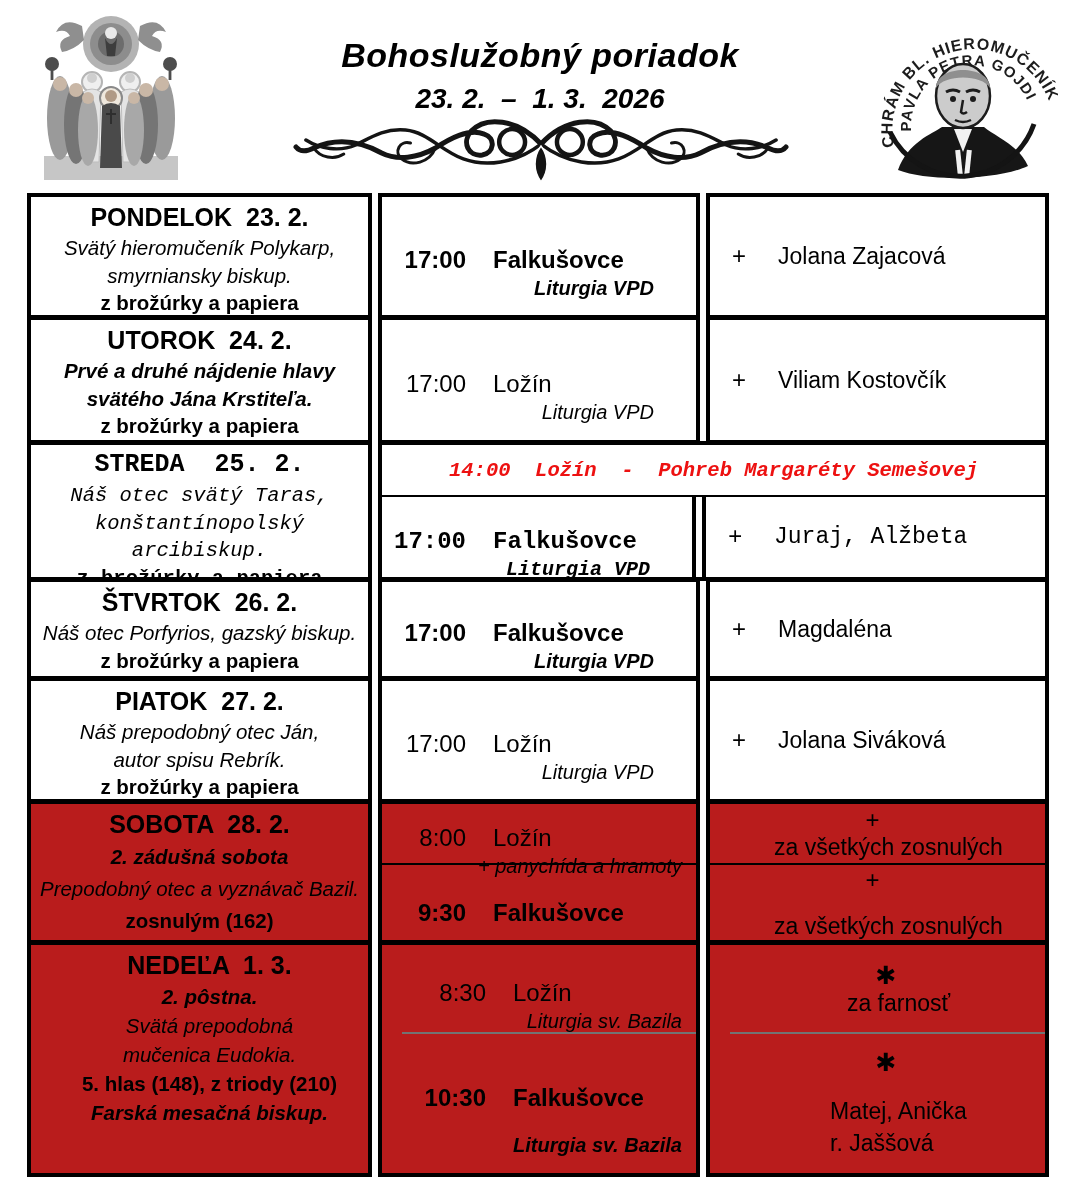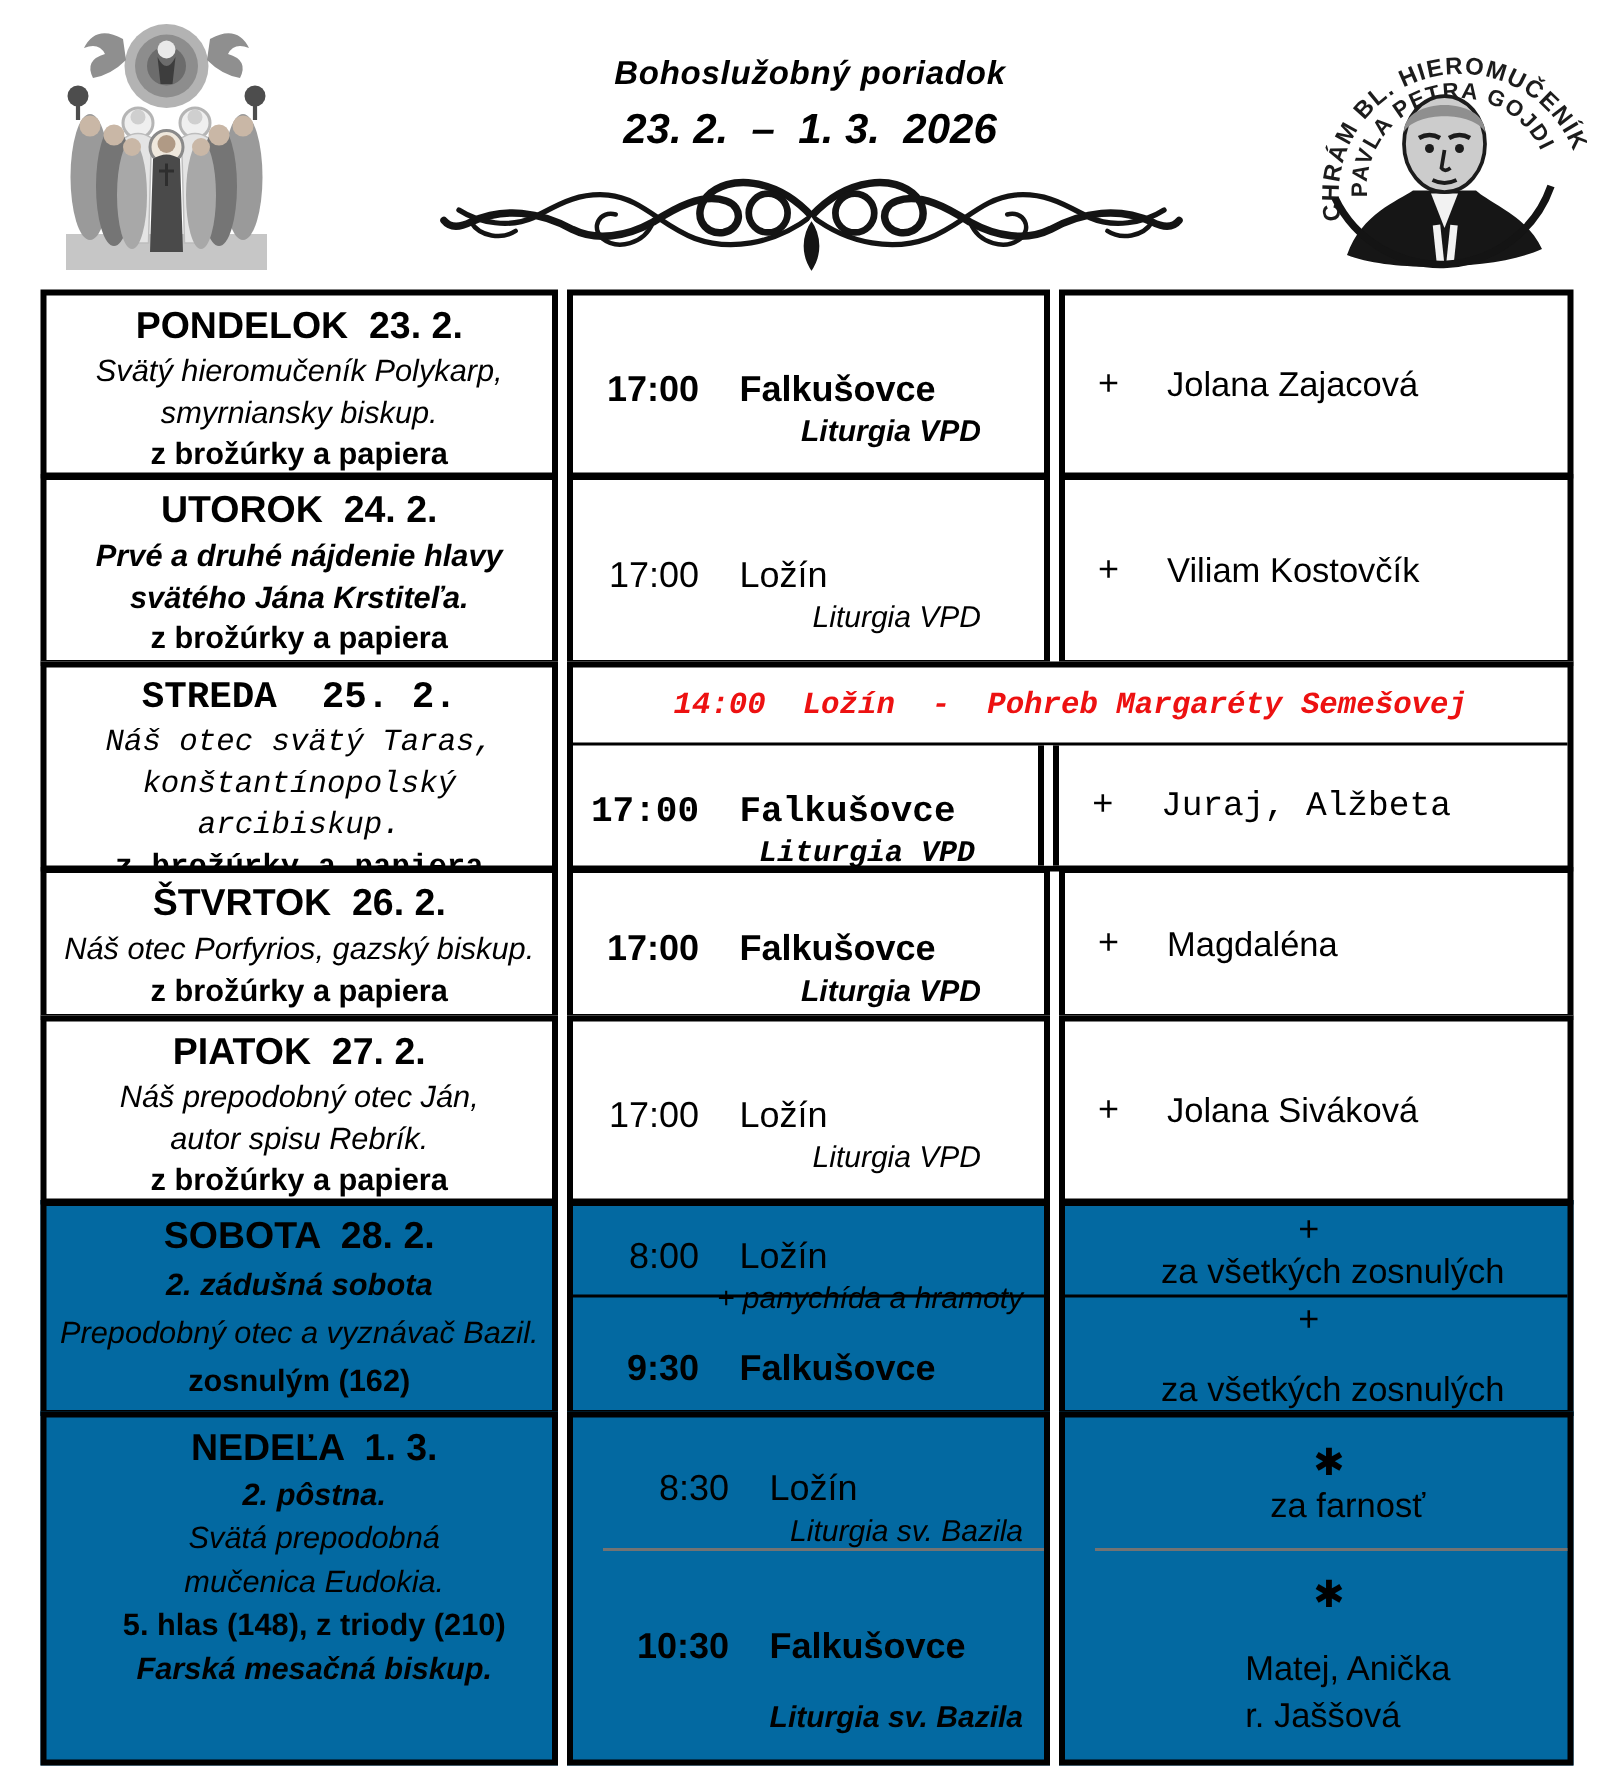--- a/index.html
+++ b/index.html
@@ -2,31 +2,31 @@
 <html><head>
 <meta charset="utf-8">
 <style>
   html,body{margin:0;padding:0;background:#fff;}
   .page{position:relative;width:1076px;height:1187px;background:#fff;overflow:hidden;
         font-family:"Liberation Sans","DejaVu Sans",sans-serif;color:#000;}
 
   
   .hdr-icon{position:absolute;left:36px;top:6px;width:150px;height:178px;}
   .titles{position:absolute;left:240px;width:600px;top:36px;text-align:center;}
-  .t1{font-size:22px;font-weight:bold;font-style:italic;letter-spacing:.5px;}
+  .t1{font-size:34px;font-weight:bold;font-style:italic;letter-spacing:.5px;}
   .t2{font-size:28px;font-weight:bold;font-style:italic;margin-top:8px;white-space:pre;}
   .flourish{position:absolute;left:292px;top:110px;width:498px;height:74px;}
   .stamp{position:absolute;left:868px;top:0px;width:190px;height:190px;}
 
   
   .schedule{position:absolute;left:27px;top:193px;width:1022px;}
   .row{display:grid;grid-template-columns:345px 6px 322px 6px 1fr;}
   .row + .row{margin-top:-3px;}
   .box{border:4px solid #000;background:#fff;box-sizing:border-box;}
-  .gray .box{background:#0369a1;}
+  .gray .box{background:#b91c1c;}
   .c1{grid-column:1;} .c2{grid-column:3;} .c3{grid-column:5;} .c23{grid-column:3/6;}
   .r1 .box{height:126px;} .r2 .box{height:128px;} .r3 .box{height:140px;font-family:Liberation Mono, monospace;}
   .r4 .box{height:102px;} .r5 .box{height:126px;} .r6 .box{height:144px;} .r7 .box{height:236px;padding-left:20px;}
 
   
   .day{padding-top:5px;text-align:center;}
   .day-title{font-size:25px;font-weight:bold;line-height:1.2;white-space:pre;margin-bottom:2px;}
   .line{font-size:20.5px;line-height:1.35;}
   .r6 .line{line-height:1.55;} .r7 .line{line-height:1.42;}
   .it{font-style:italic;} .bd{font-weight:bold;} .bi{font-weight:bold;font-style:italic;}

